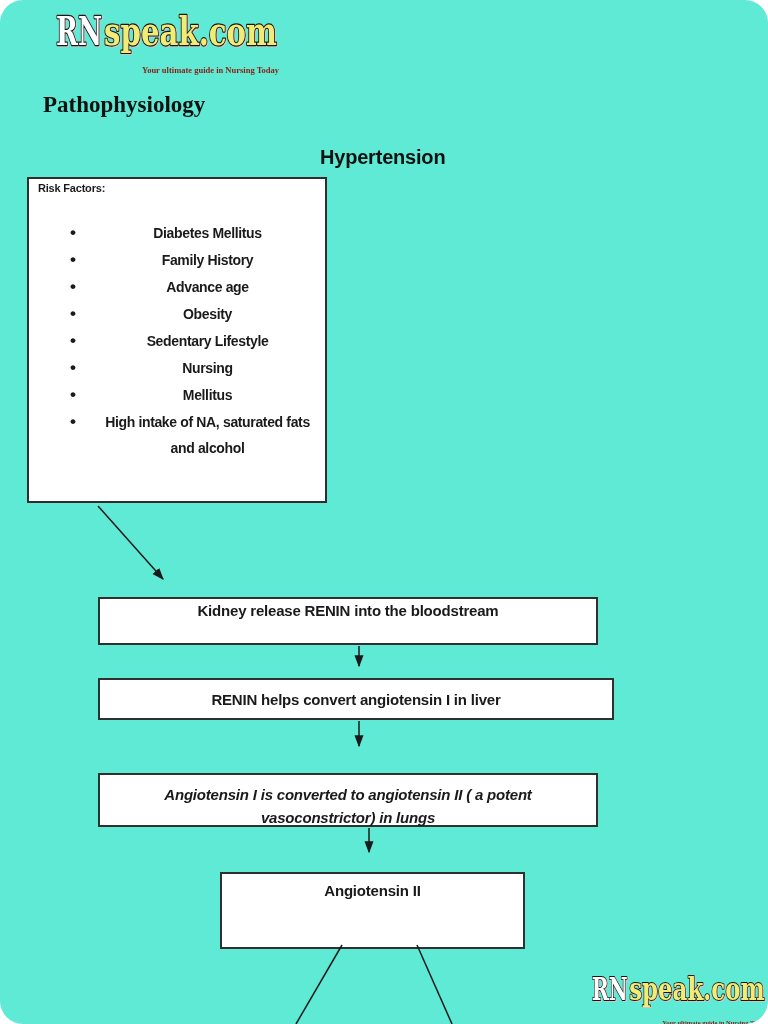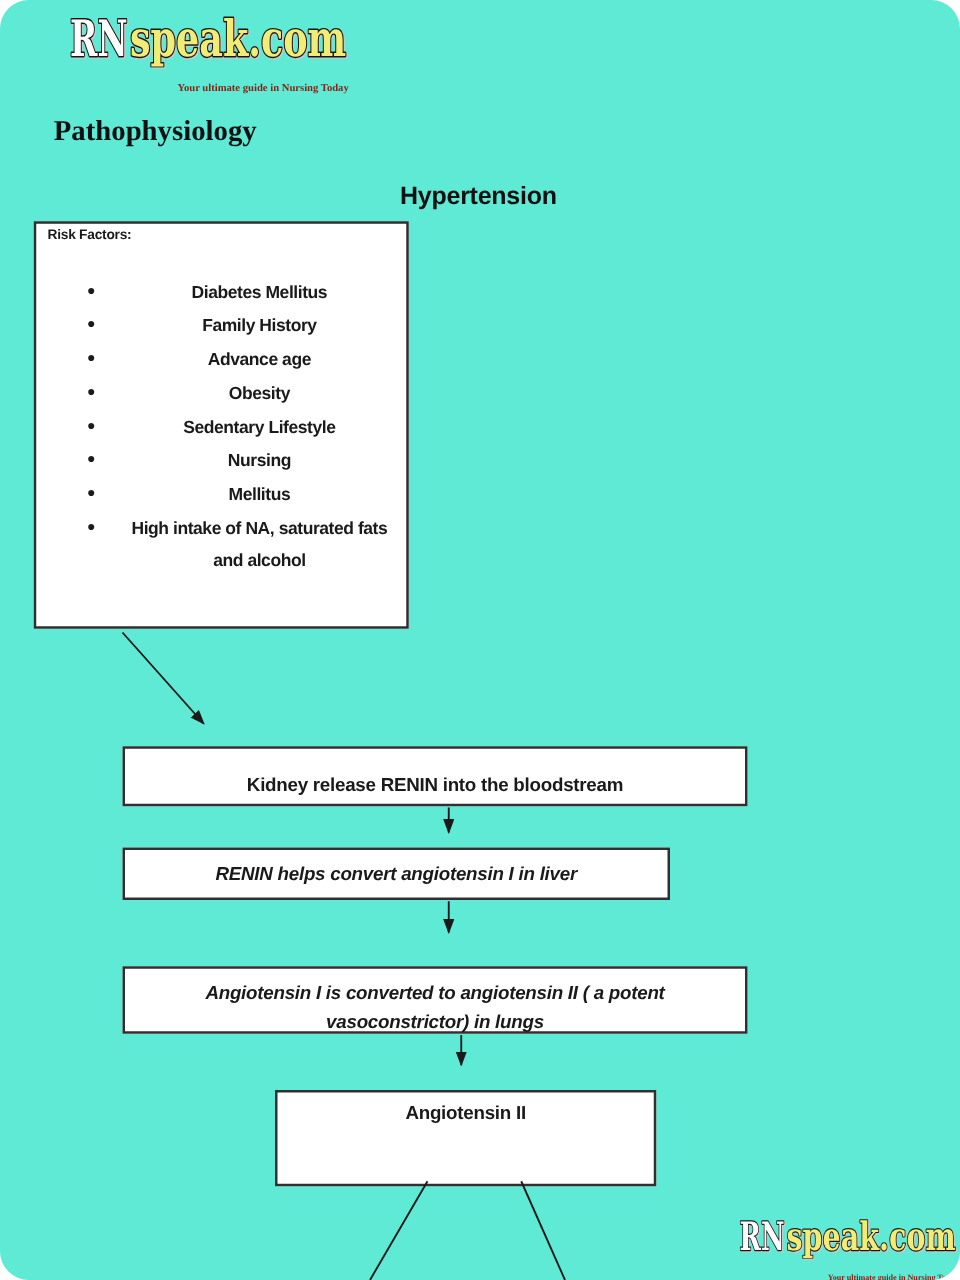--- a/index.html
+++ b/index.html
@@ -58,22 +58,22 @@
   .risk-list li::before {
     content:"•"; position:absolute; left:31px; top:0; font-size:17px;
   }
 
   
   .flow-box {
     position:absolute; border:2px solid #303030; box-sizing:border-box;
     background:#fff; text-align:center;
     font-weight:bold; font-size:15px; letter-spacing:-0.2px; line-height:23px;
   }
-  .flow-1 { left:98px;  top:597px; width:500px; height:48px; padding:18px 10px 0; }
-  .flow-2 { left:98px;  top:678px; width:438px; height:42px; padding:8px 10px 11px;font-style:italic; }
+  .flow-1 { left:98px;  top:597px; width:500px; height:48px; padding:0 10px 0; }
+  .flow-2 { left:98px;  top:678px; width:516px; height:42px; padding:8px 10px 11px; }
   .flow-3 { left:98px;  top:773px; width:500px; height:54px; padding:8px 18px 0;font-style:italic; }
   .flow-4 { left:220px; top:872px; width:305px; height:77px; padding:5px 10px 4px; }
 
   
   .connectors {
     position:absolute; left:0; top:0; width:768px; height:1024px;
     pointer-events:none;
   }
   .connectors line { stroke:#1a1a1a; stroke-width:1.5; }
 </style>

